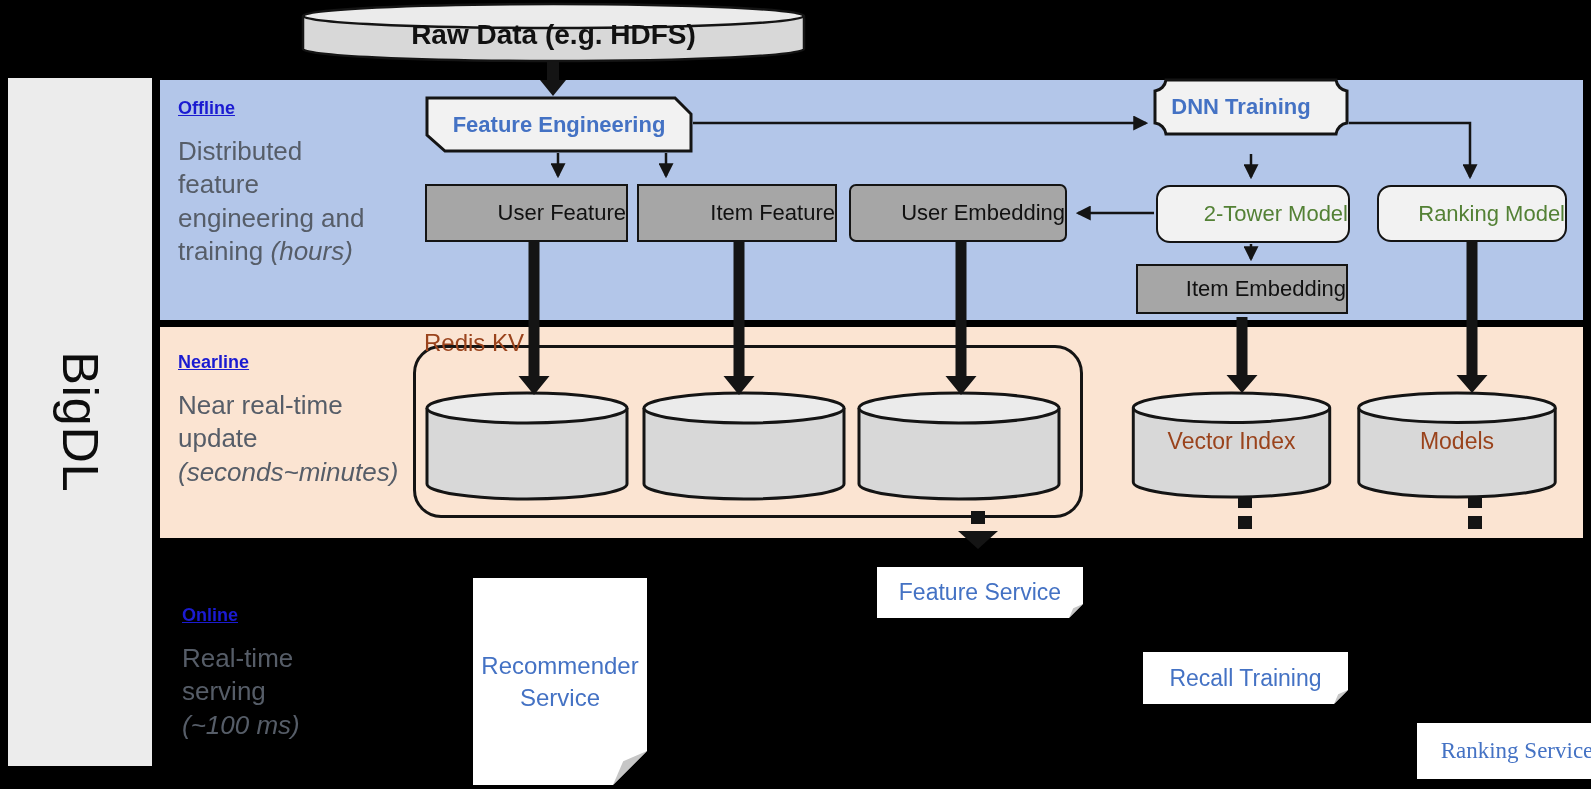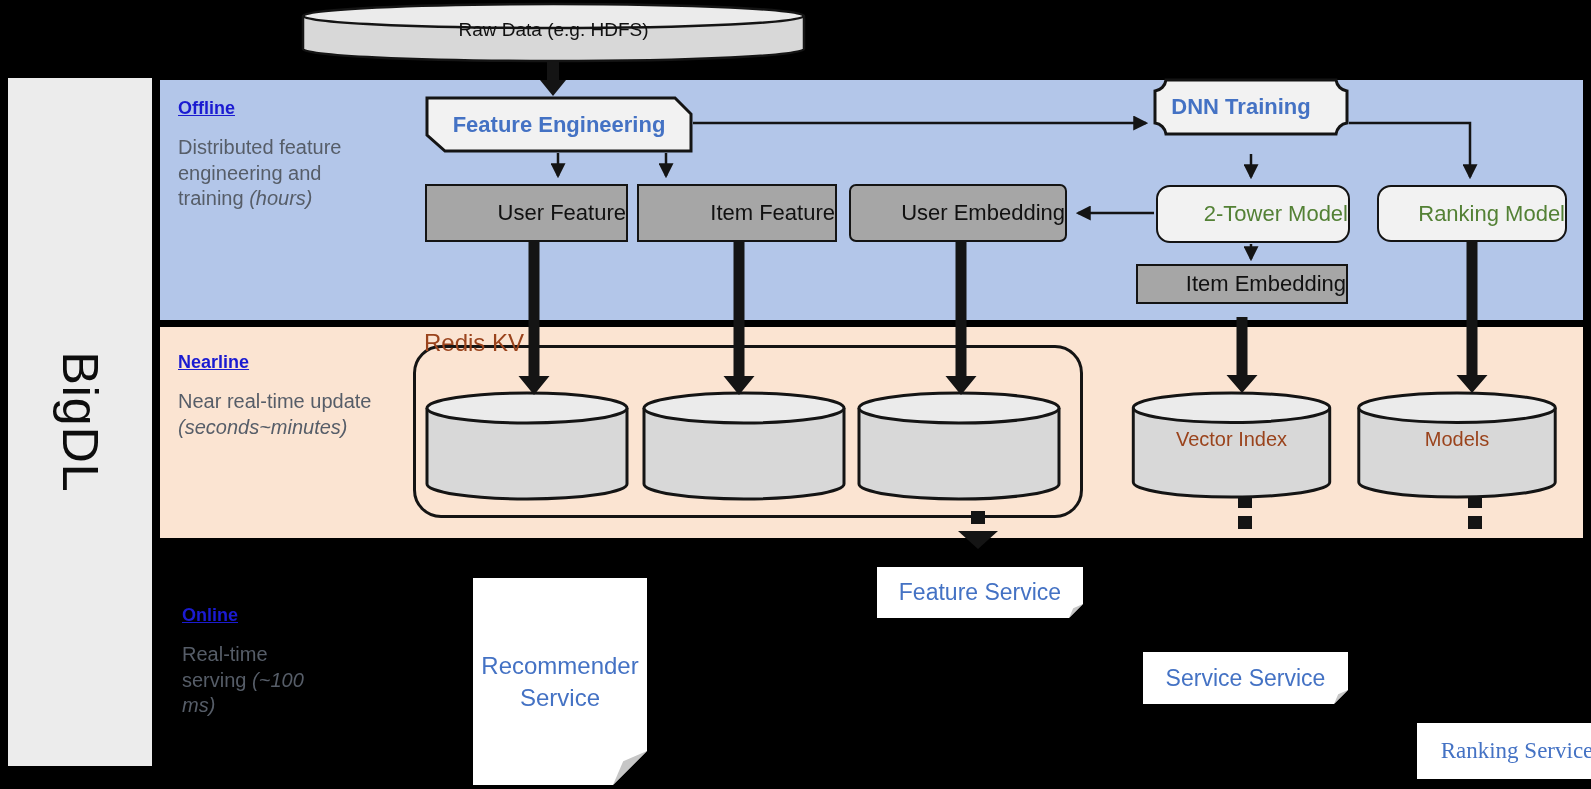--- a/index.html
+++ b/index.html
@@ -13,39 +13,39 @@
   .stage{position:relative;width:1591px;height:789px;background:#000;overflow:hidden;
          font-family:"Liberation Sans",sans-serif;}
   .band{position:absolute;left:160px;width:1423px;}
   .band-blue{top:80px;height:240px;background:var(--band_blue);}
   .band-peach{top:327px;height:211px;background:var(--band_peach);}
   .rail{position:absolute;left:8px;top:78px;width:144px;height:688px;background:var(--rail_gray);
         display:flex;align-items:center;justify-content:center;}
   .rail-text{transform:rotate(90deg);white-space:nowrap;font-size:50px;color:#0d0d0d;letter-spacing:1px;}
   .sec{position:absolute;}
   .sec-title{font-size:18px;font-weight:600;color:var(--heading_blue);margin-bottom:16px;text-decoration:underline;}
-  .sec-desc{font-size:20px;color:var(--body_gray);line-height:1.28;}
+  .sec-desc{font-size:26px;color:var(--body_gray);line-height:1.28;}
   .sec-desc i{font-style:italic;}
   .box{position:absolute;display:flex;align-items:center;justify-content:flex-end;
        border:2.5px solid var(--line_black);box-sizing:border-box;font-size:22px;color:#111;}
   .box-gray{background:var(--box_gray);}
   .box-round{background:var(--box_light);border-radius:14px;color:var(--node_green);}
   .shape-wrap{position:absolute;}
   .shape-wrap svg{position:absolute;left:0;top:0;}
   .shape-label{position:absolute;inset:0;display:flex;align-items:center;justify-content:center;
        font-size:22px;color:var(--node_blue);font-weight:bold;}
   .redis-frame{position:absolute;left:413px;top:345px;width:670px;height:173px;box-sizing:border-box;
        border:3px solid var(--line_black);border-radius:28px;}
   .redis-label{position:absolute;left:424px;top:329px;font-size:24px;color:var(--storage_brown);}
   .cyl{position:absolute;}
   .cyl svg{display:block;width:100%;height:100%;}
   .cyl-label{position:absolute;left:0;right:0;top:38px;text-align:center;
-       font-size:20px;color:var(--storage_brown);}
-  .raw-label{position:absolute;left:0;right:0;top:17px;text-align:center;font-size:19px;
-       font-weight:400;color:#111;}
+       font-size:23px;color:var(--storage_brown);}
+  .raw-label{position:absolute;left:0;right:0;top:17px;text-align:center;font-size:28px;
+       font-weight:700;color:#111;}
   .overlay{position:absolute;left:0;top:0;pointer-events:none;}
   .doc{position:absolute;background:var(--doc_white);display:flex;align-items:center;justify-content:center;
        text-align:center;font-size:23px;color:var(--node_blue);
        clip-path:polygon(0 0,100% 0,100% calc(100% - var(--fold)),calc(100% - var(--fold)) 100%,0 100%);
        --fold:14px;}
   .doc .fold{position:absolute;right:0;bottom:0;width:var(--fold);height:var(--fold);
        background:#c6c6c6;clip-path:polygon(0 100%,100% 0,30% 30%);}
   .doc-big{--fold:34px;font-size:24px;line-height:1.3;}
 </style>
 </head>
@@ -177,40 +177,40 @@
   </div>
   <div class="box box-gray" style="left:425px;top:184px;width:203px;height:58px;">
     <span>User Feature</span>
   </div>
   <div class="box box-gray" style="left:637px;top:184px;width:200px;height:58px;">
     <span>Item Feature</span>
   </div>
   <div class="box box-gray" style="left:849px;top:184px;width:218px;height:58px;border-radius:7px;">
     <span>User Embedding</span>
   </div>
-  <div class="box box-gray" style="left:1136px;top:264px;width:212px;height:40px;">
+  <div class="box box-gray" style="left:1136px;top:264px;width:212px;height:50px;">
     <span>Item Embedding</span>
   </div>
   <div class="box box-round" style="left:1156px;top:185px;width:194px;height:58px;">
     <span>2-Tower Model</span>
   </div>
   <div class="box box-round" style="left:1377px;top:185px;width:190px;height:57px;">
     <span>Ranking Model</span>
   </div>
 
   <div class="doc doc-big" style="left:473px;top:578px;width:174px;height:207px;">
     <span>Recommender Service</span>
     <div class="fold"></div>
   </div>
   <div class="doc" style="left:877px;top:567px;width:206px;height:51px;">
     <span>Feature Service</span>
     <div class="fold"></div>
   </div>
   <div class="doc" style="left:1143px;top:652px;width:205px;height:52px;">
-    <span>Service Service</span>
+    <span>Recall Training</span>
     <div class="fold"></div>
   </div>
   <div class="doc" style="left:1417px;top:723px;width:200px;height:56px;font-family:Liberation Serif, serif;">
     <span>Ranking Service</span>
     <div class="fold"></div>
   </div>
 
 </div>
 
 </body></html>

